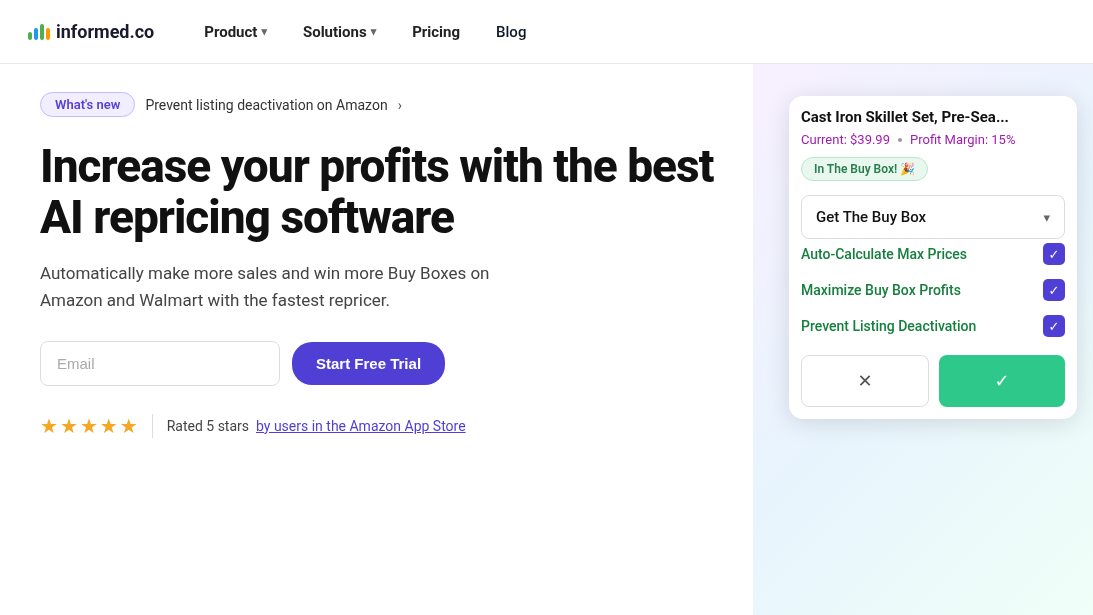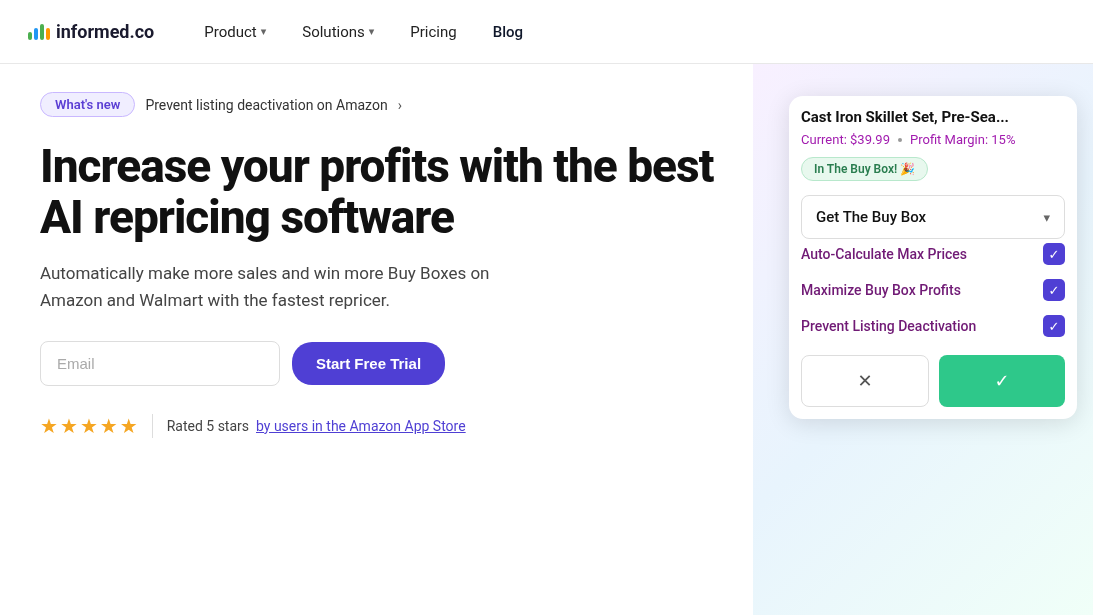--- a/index.html
+++ b/index.html
@@ -53,21 +53,21 @@
     }
     .nav-item {
       display: flex;
       align-items: center;
       gap: 4px;
       padding: 8px 14px;
       font-size: 15px;
       color: #222;
       cursor: pointer;
       border-radius: 6px;
-      font-weight: 400;
+      font-weight: 700;
     }
     .nav-chevron {
       font-size: 11px;
       color: #666;
     }
     .nav-blog {
       padding: 8px 14px;
       font-size: 15px;
       color: #0f172a;
       cursor: pointer;
@@ -287,21 +287,21 @@
       gap: 14px;
       margin-bottom: 18px;
     }
     .card-option-row {
       display: flex;
       align-items: center;
       justify-content: space-between;
     }
     .card-option-label {
       font-size: 14px;
-      color: #701a75;
+      color: #15803d;
       font-weight: 500;
     }
     .checkbox-checked {
       width: 22px;
       height: 22px;
       background: #4f3fd4;
       border-radius: 5px;
       display: flex;
       align-items: center;
       justify-content: center;

